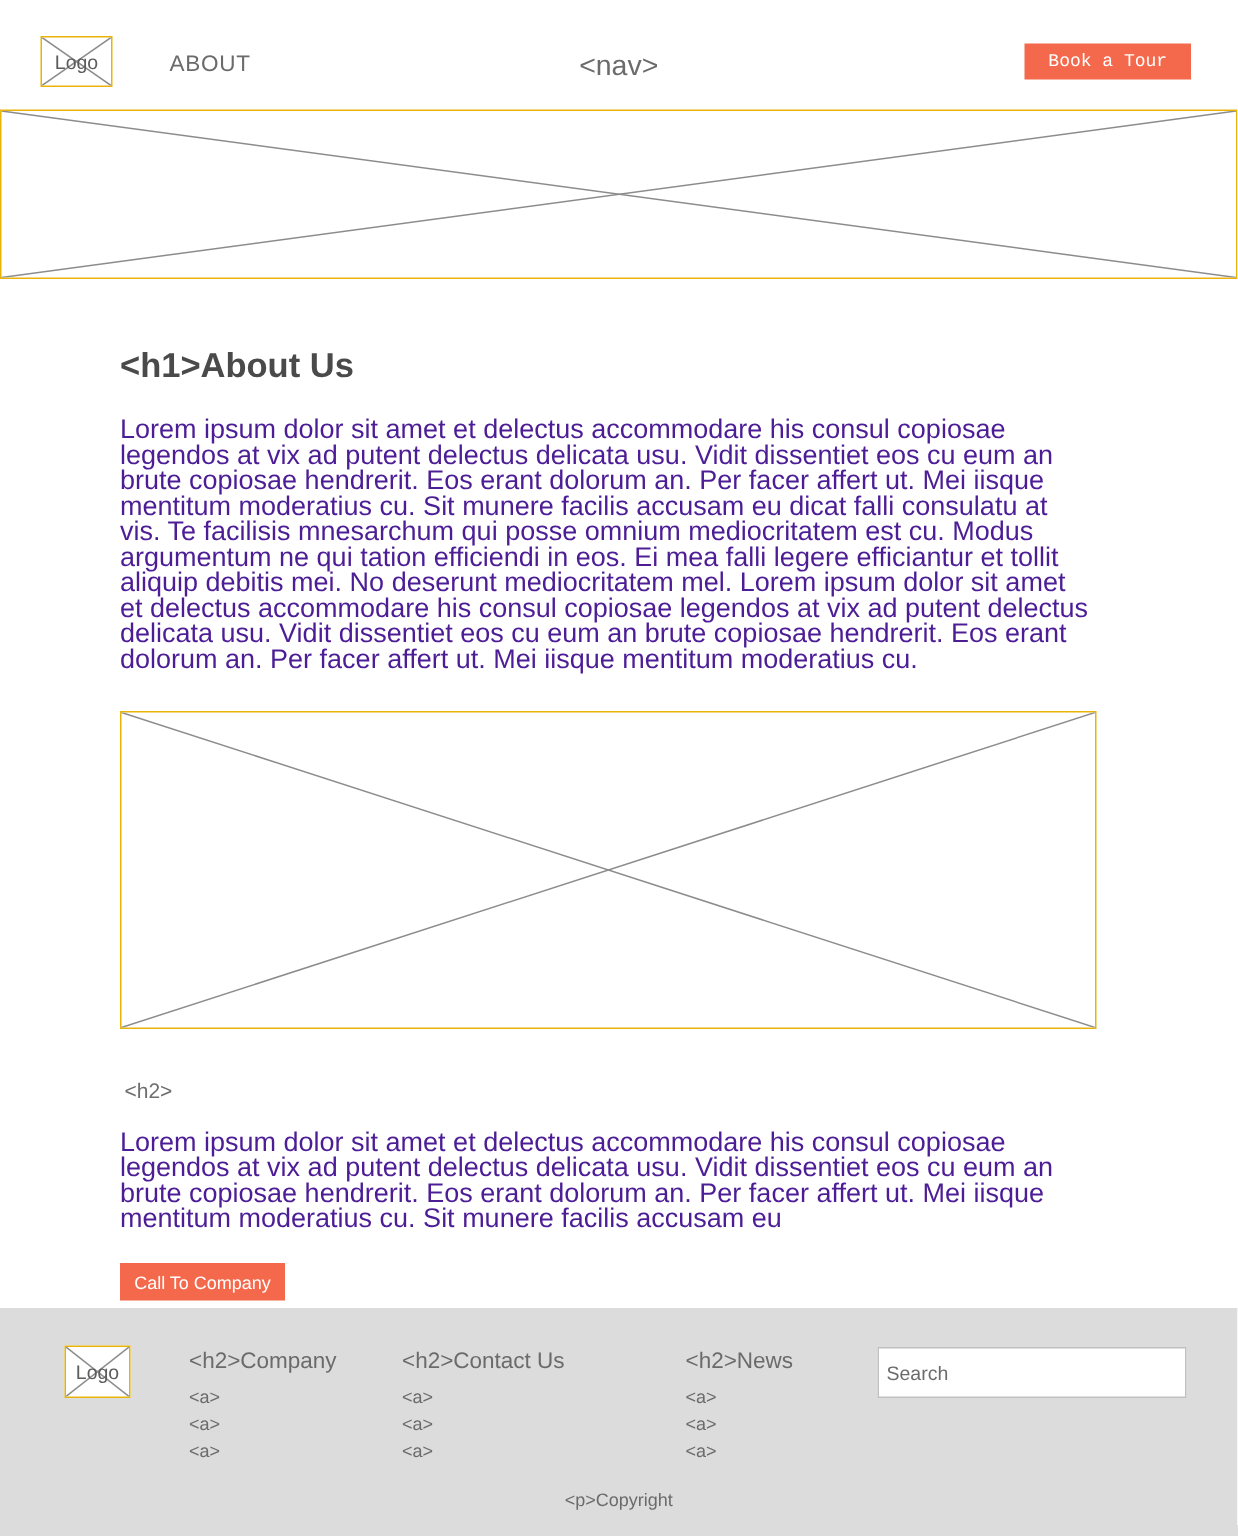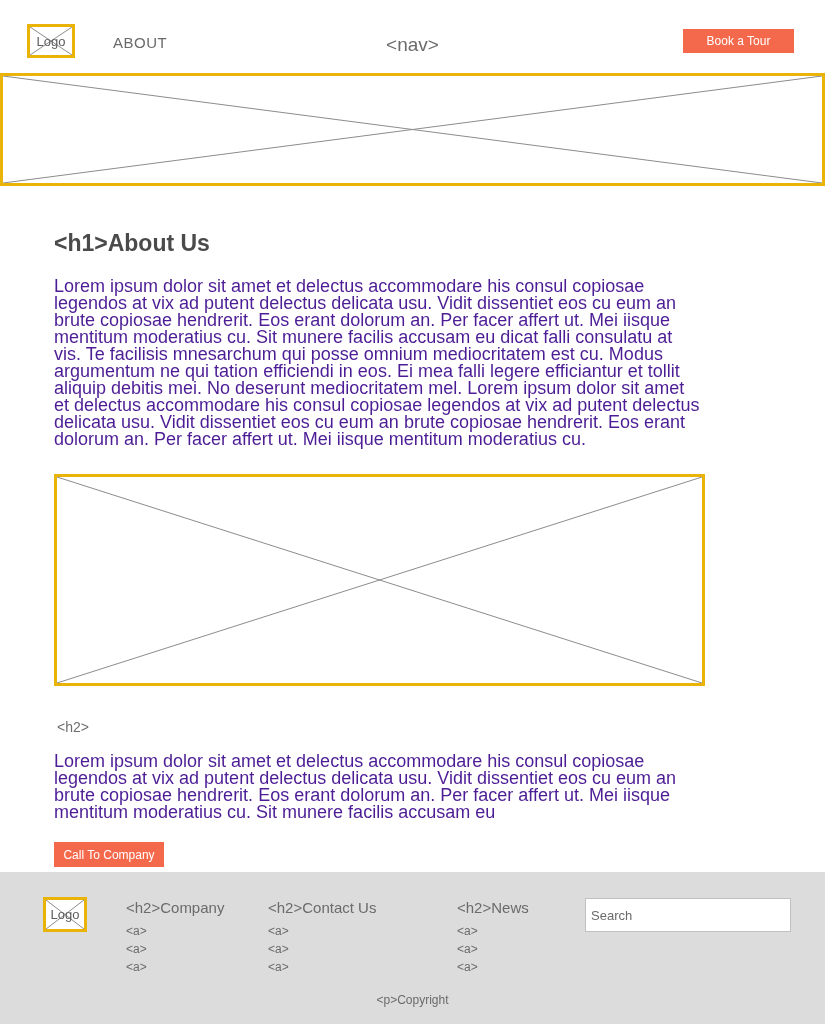--- a/index.html
+++ b/index.html
@@ -8,21 +8,21 @@
     font-family: "Liberation Sans", sans-serif;
     background: #ffffff;
     color: #6e6e6e;
     overflow: hidden;
     position: relative;
   }
 
   
   .xbox {
     position: relative;
-    border: 3px solid #eab308;
+    border: 1px solid #eab308;
     background: #ffffff;
   }
   .xbox svg { position: absolute; inset: 0; width: 100%; height: 100%; display: block; }
   .xbox svg line { stroke: #8c8c8c; stroke-width: 1; vector-effect: non-scaling-stroke; }
   .logo-text {
     position: absolute; inset: 0;
     display: flex; align-items: center; justify-content: center;
     font-size: 13px; color: #5d5d5d;
   }
 
@@ -50,31 +50,31 @@
     background: #f4694c;
     color: #ffffff;
     border: none;
     font-family: "Liberation Sans", sans-serif;
     font-size: 12px;
     text-align: center;
     cursor: pointer;
   }
   .book-btn {
     position: absolute; right: 31px; top: 29px;
-    width: 111px; height: 24px;
+    width: 111px; height: 24px; font-family: Liberation Mono, monospace;
   }
 
   
   .hero {
     width: 825px; height: 113px;
   }
 
   
   .content {
-    padding: 0 54px;
+    padding: 0 80px;
   }
   .h1 {
     margin-top: 44px;
     font-size: 23px;
     font-weight: bold;
     color: #4a4a4a;
   }
   .body-text {
     margin-top: 21px;
     width: 648px;

